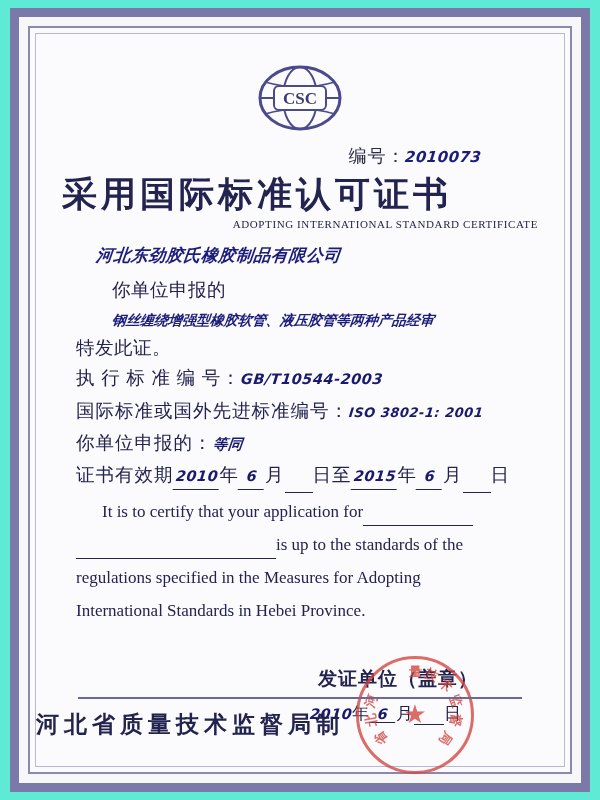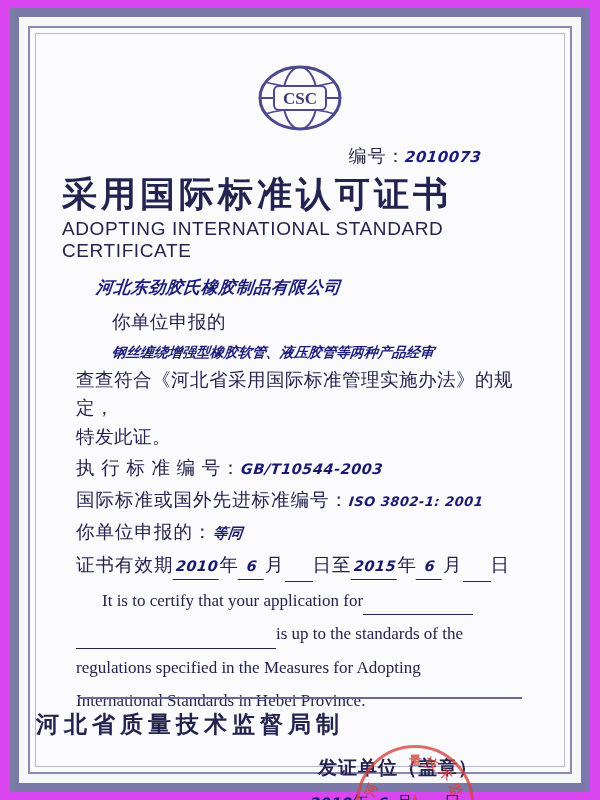--- a/index.html
+++ b/index.html
@@ -10,21 +10,21 @@
     width: 600px;
     height: 800px;
     background: #ffffff;
     font-family: "Liberation Serif", serif;
     overflow: hidden;
   }
   .page {
     position: relative;
     width: 600px;
     height: 800px;
-    background: #d946ef;
+    background: #5eead4;
     box-sizing: border-box;
   }
   
   .frame-outer {
     position: absolute;
     left: 10px;
     top: 8px;
     right: 10px;
     bottom: 8px;
     border: 9px solid #7b79a8;
@@ -91,23 +91,23 @@
   .title-cn {
     font-family: "DejaVu Serif", serif;
     font-size: 35px;
     font-weight: bold;
     color: #23234f;
     letter-spacing: 4px;
     margin-top: 6px;
     line-height: 1.15;
   }
   .title-en {
-    text-align: left;
-    font-family: Liberation Sans, sans-serif;
-    font-size: 19px;
+    text-align: right;
+    font-family: Liberation Serif, serif;
+    font-size: 11px;
     color: #23234f;
     letter-spacing: 0.6px;
     margin-top: 4px;
   }
   
   .body-block {
     margin-top: 14px;
     padding: 0 12px 0 14px;
     color: #23234f;
   }
@@ -302,21 +302,20 @@
 
           <div class="body-block">
 
             <div class="applicant-line">
               <span class="hw applicant-name">河北东劲胶氏橡胶制品有限公司</span>
             </div>
 
             <div class="para para-indent">
               <span>你单位申报的</span><span class="inline-hw">钢丝缠绕增强型橡胶软管、液压胶管等两种产品经审</span>
             </div>
-            <div class="para">查查符合《河北省采用国际标准管理实施办法》的规定，</div>
             <div class="para">特发此证。</div>
 
             <div class="field-row">
               <span>执 行 标 准 编 号：</span><span class="field-val">GB/T10544-2003</span>
             </div>
             <div class="field-row">
               <span>国际标准或国外先进标准编号：</span><span class="field-val field-val-sm">ISO 3802-1: 2001</span>
             </div>
             <div class="field-row">
               <span>你单位申报的：</span><span class="field-val">等同</span>

